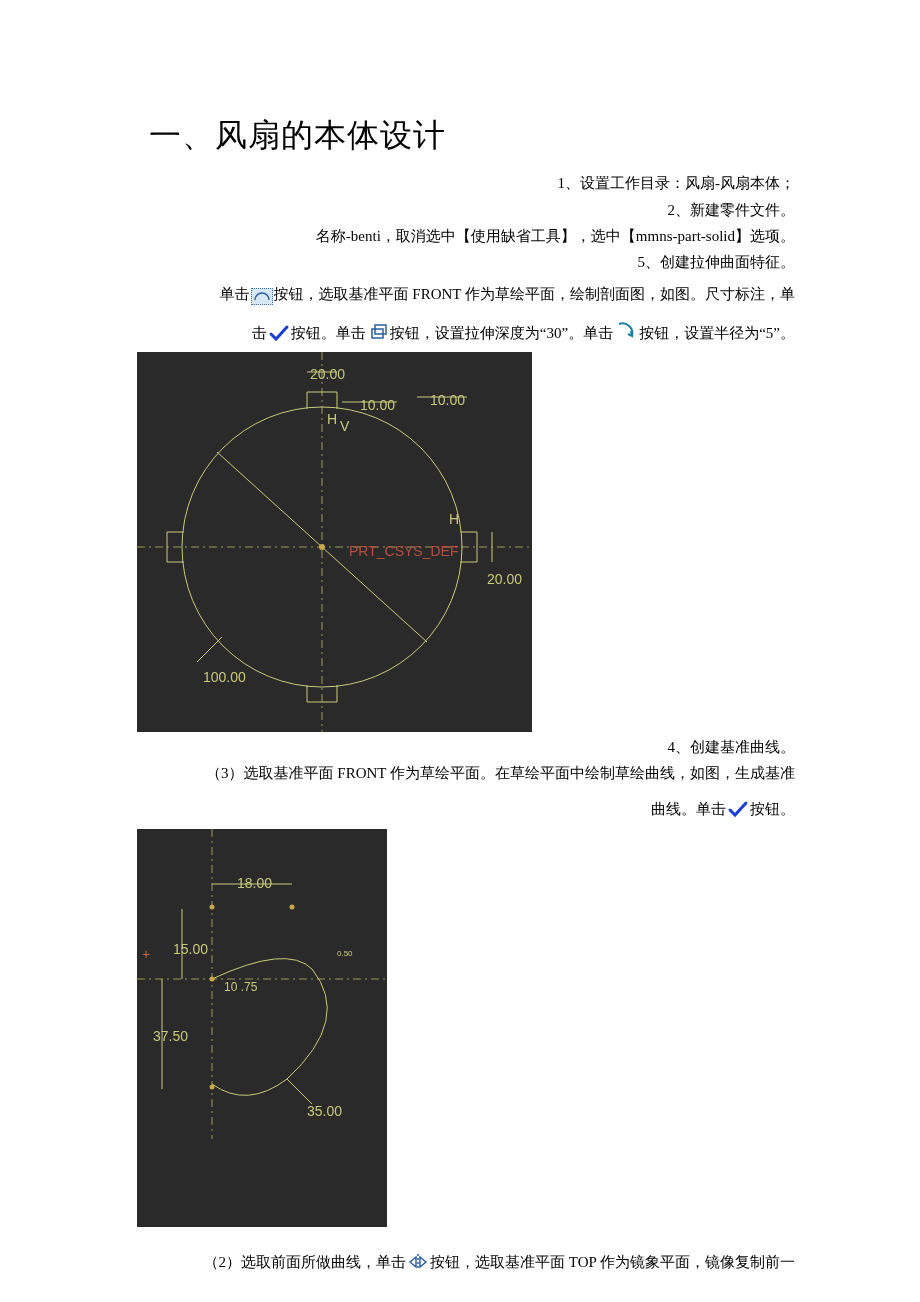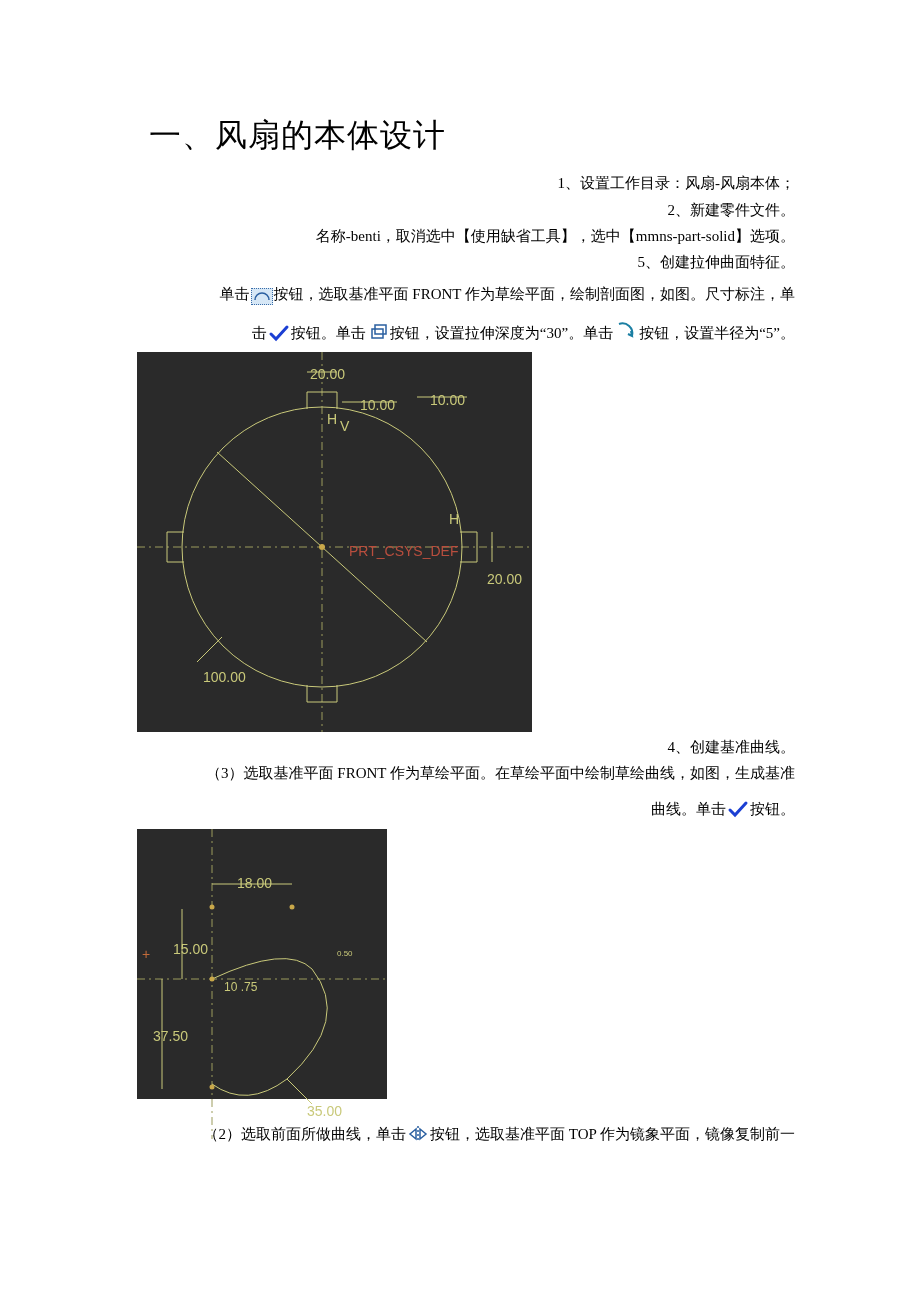--- a/index.html
+++ b/index.html
@@ -66,21 +66,21 @@
     margin-top: 2px;
     margin-bottom: 2px;
   }
   .fig1 {
     width: 395px;
     height: 380px;
     position: relative;
   }
   .fig2 {
     width: 250px;
-    height: 270px;
+    height: 398px;
     position: relative;
   }
   .fig-label {
     position: absolute;
     color: #c9c97a;
     font-family: Arial, sans-serif;
     font-size: 14px;
     white-space: nowrap;
   }
   .fig-label.red { color: #b94e3e; }

